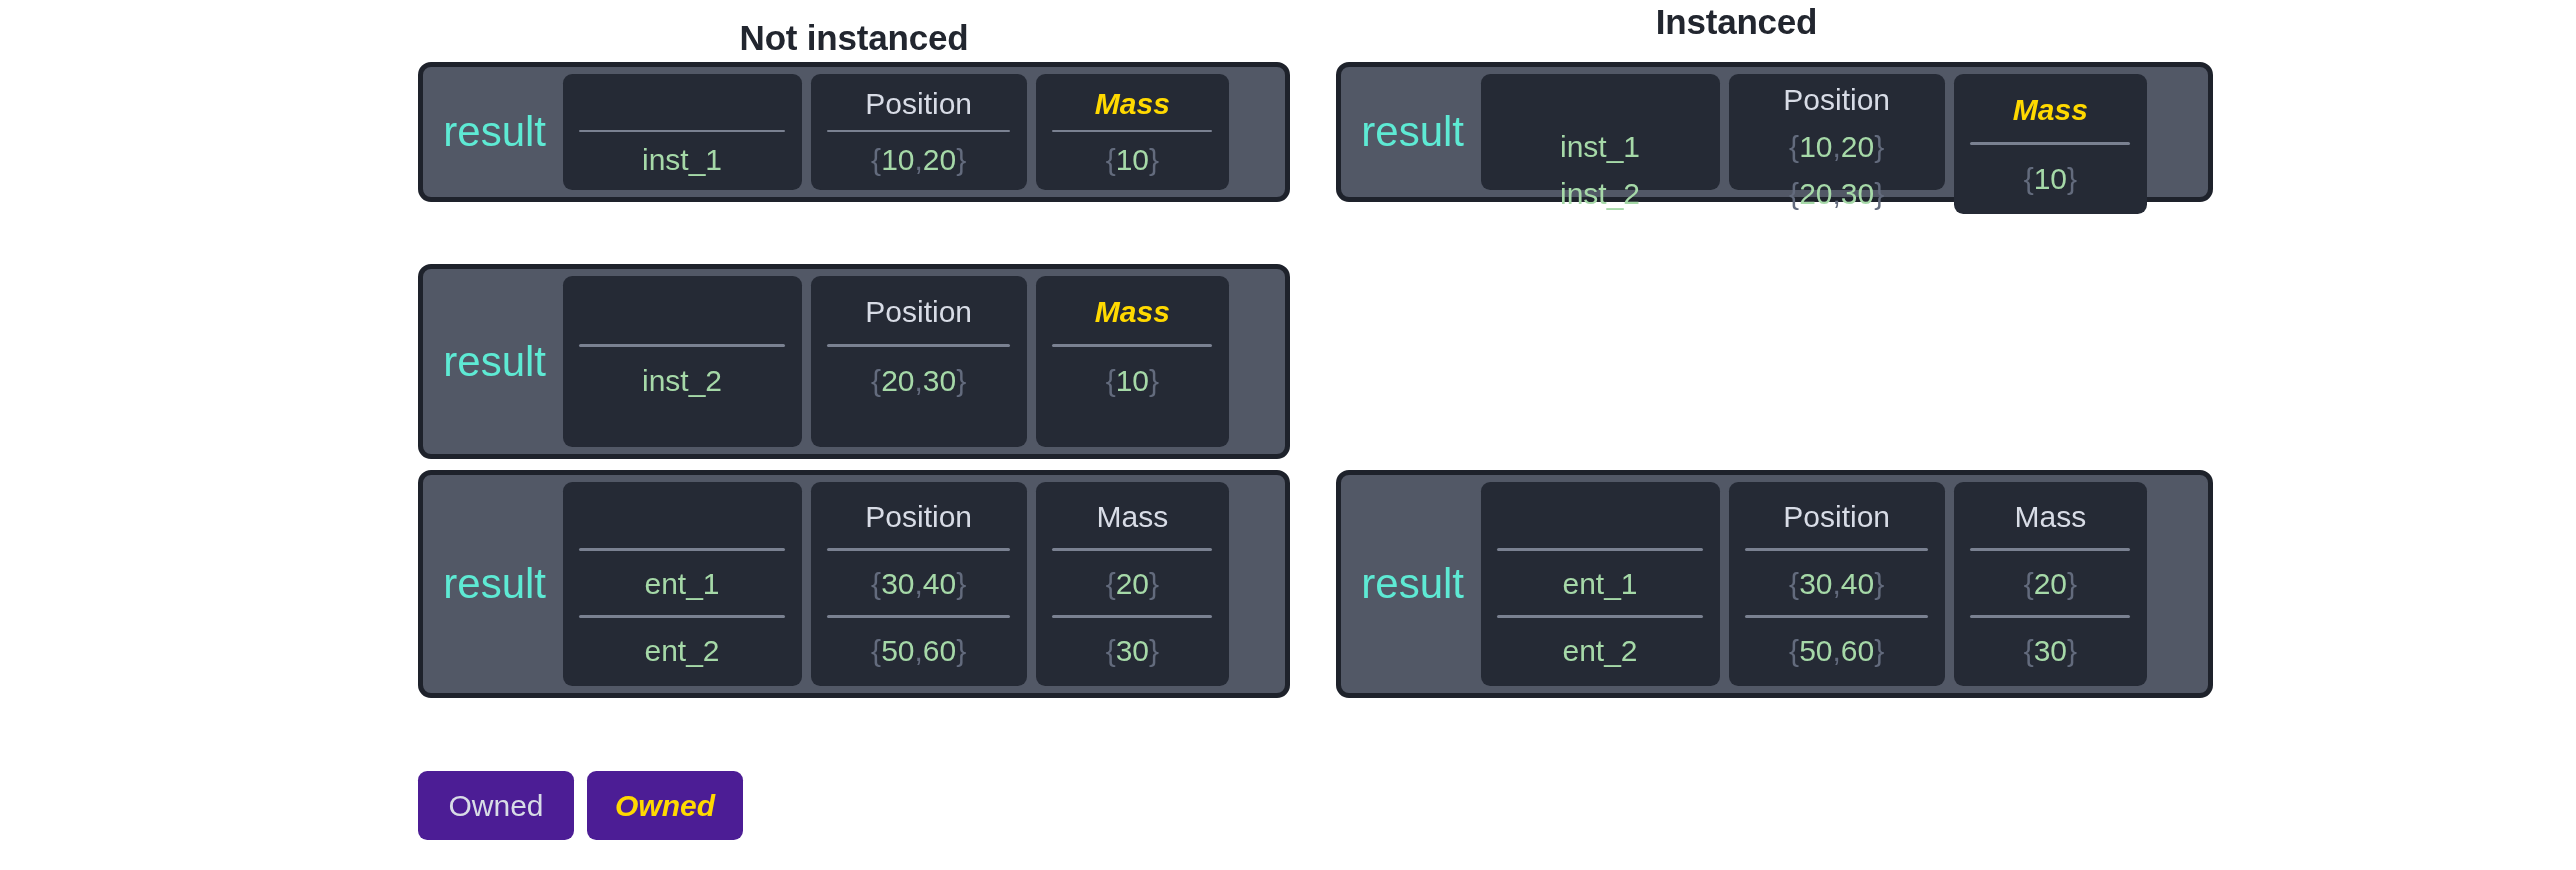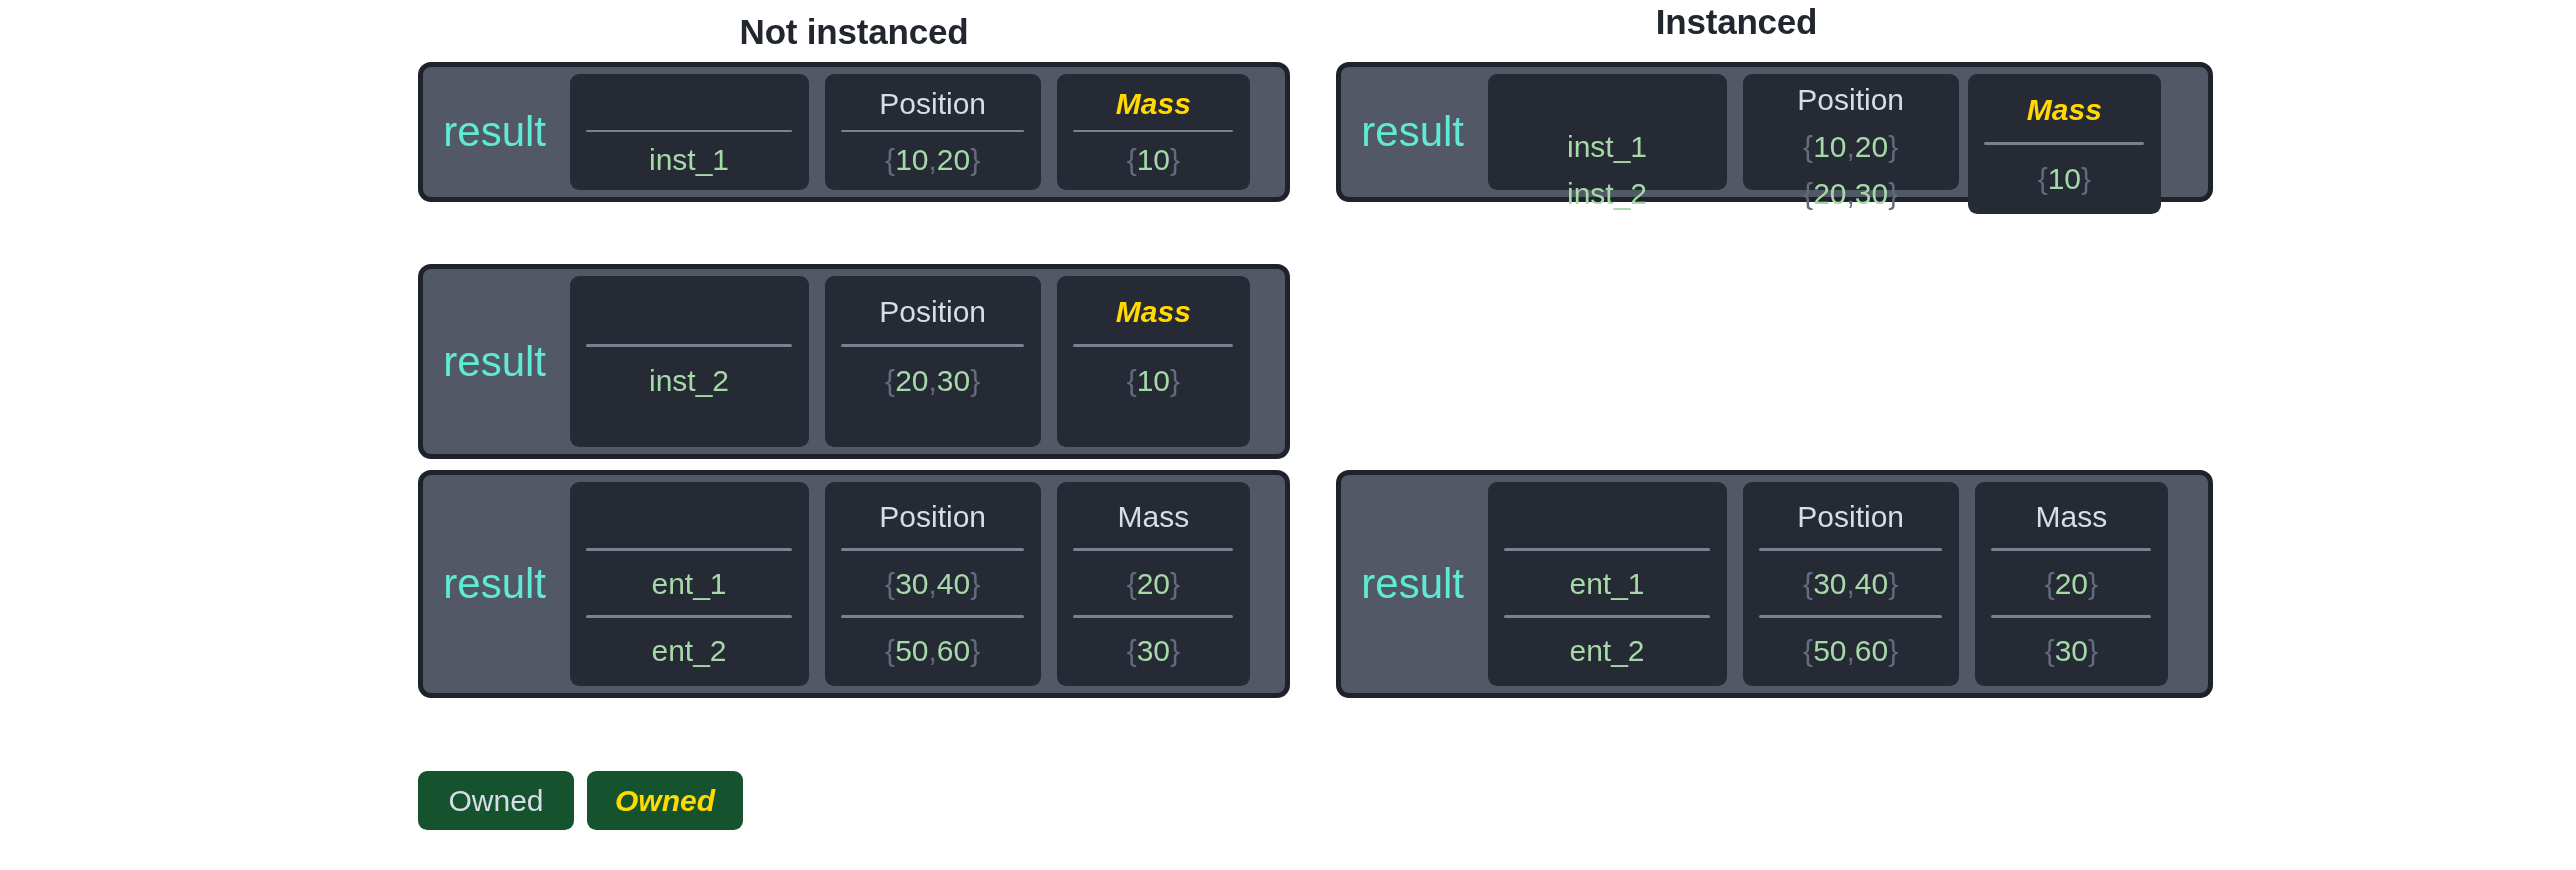--- a/index.html
+++ b/index.html
@@ -41,21 +41,21 @@
     display:flex;align-items:flex-start;gap:9.2px;flex:1 1 auto;
   }
   .col{
     background:#252a35;
     border-radius:9.2px;
     display:flex;flex-direction:column;
     box-sizing:border-box;
     padding:9.2px 0 9.2px 0;
     flex:0 0 auto;
   }
-  .col.stretch{align-self:stretch;margin-left:7px;}
+  .col.stretch{align-self:stretch;}
   .col.short{align-self:flex-start;}
 
   .col-head{
     height:53px;
     display:flex;align-items:center;justify-content:center;
     font-size:30px;color:#d8dce6;
     white-space:nowrap;
     padding:0 14.7px;
     box-sizing:border-box;
   }
@@ -72,34 +72,34 @@
     font-size:30px;color:#a6d9a8;
     white-space:nowrap;padding:0 14.7px;box-sizing:border-box;
     margin-top:7.3px;
   }
   .brace{color:#636b7d;}
   .comma{color:#636b7d;}
 
   
   .legend{position:absolute;display:flex;gap:13px;}
   .chip{
-    background:#14532d;border-radius:9.2px;
-    height:59px;min-width:156px;
+    background:#4c1d95;border-radius:9.2px;
+    height:69px;min-width:156px;
     display:flex;align-items:center;justify-content:center;
     font-size:30px;color:#d8dce6;
     padding:0 24px;box-sizing:border-box;white-space:nowrap;
   }
   .chip.shared{color:#ffd900;font-style:italic;font-weight:bold;}
 </style>
 </head>
 <body>
 
 <div class="stage">
 
-  <div class="col-title" style="left:418px;top:12px;width:872px;">Not instanced</div>
+  <div class="col-title" style="left:418px;top:18px;width:872px;">Not instanced</div>
 
   <div class="col-title" style="left:1298px;top:1.8px;width:877px;">Instanced</div>
 
   <div id="panels">
       <div class="panel" style="left: 418px; top: 62px; width: 872px; height: 140px;">
         <div class="result-label">result</div>
         <div class="cols">
           <div class="col stretch" style="width: 239px;">
             <div class="col-head empty">&nbsp;</div>
             <div class="rule"></div>

